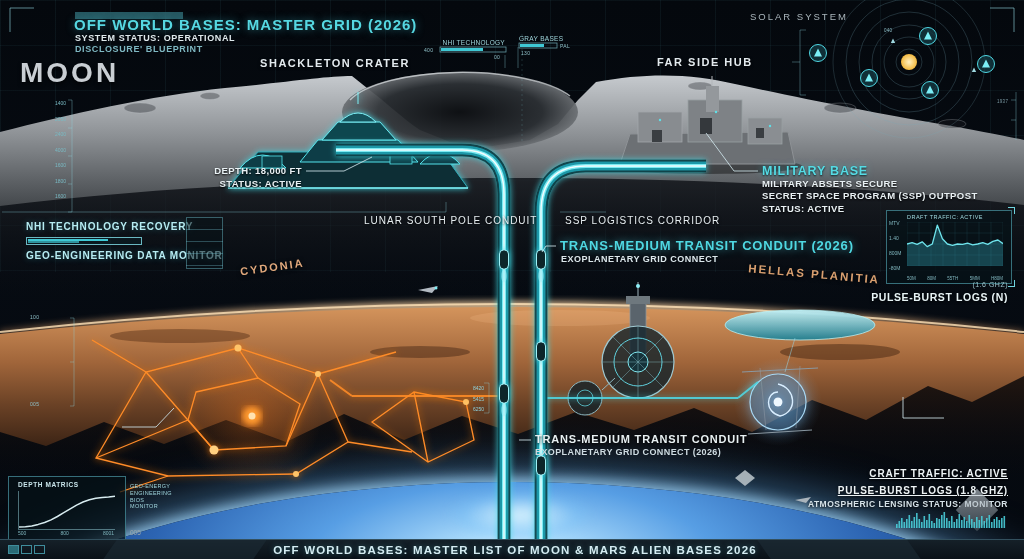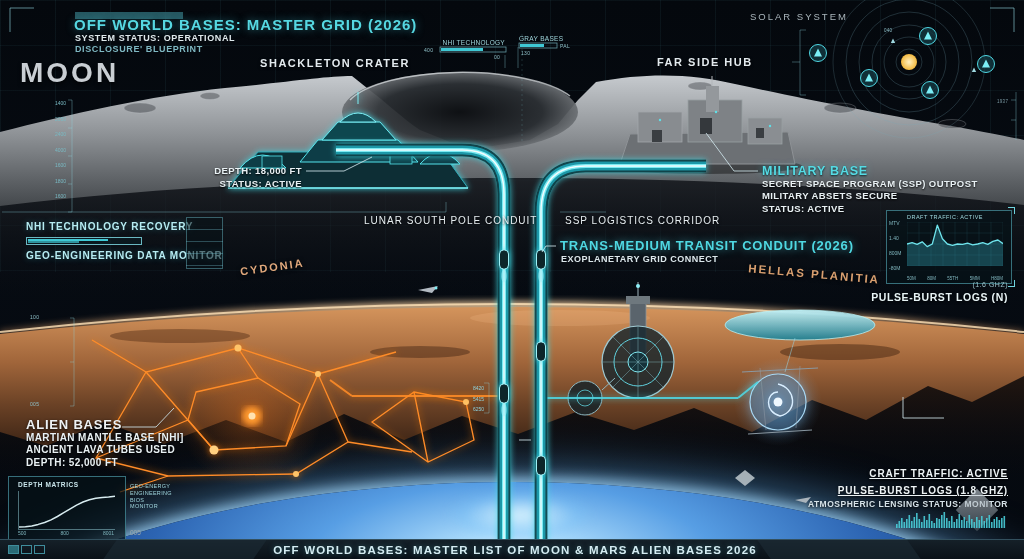--- a/index.html
+++ b/index.html
@@ -372,22 +372,22 @@
     <span>1600</span>
   </div>
 
   <div class="lbl callout t-right" style="left:60px;top:165px;width:242px">
     <div class="row">DEPTH: 18,000 FT</div>
     <div class="row">STATUS: ACTIVE</div>
   </div>
 
   <div class="lbl callout" style="left:762px;top:165px">
     <div class="head">MILITARY BASE</div>
+    <div class="row">MILITARY ABSETS SECURE</div>
     <div class="row">SECRET SPACE PROGRAM (SSP) OUTPOST</div>
-    <div class="row">MILITARY ABSETS SECURE</div>
     <div class="row">STATUS: ACTIVE</div>
   </div>
 
   <div class="lbl conduit-label" style="left:364px;top:215px">LUNAR SOUTH POLE CONDUIT</div>
   <div class="lbl conduit-label" style="left:565px;top:215px">SSP LOGISTICS CORRIDOR</div>
 
   <div class="lbl transit-head" style="left:560px;top:238px">TRANS-MEDIUM TRANSIT CONDUIT (2026)</div>
   <div class="lbl transit-sub" style="left:561px;top:254px">EXOPLANETARY GRID CONNECT</div>
 
   <div class="lbl monitor-lbl" style="left:26px;top:221px">NHI TECHNOLOGY RECOVERY</div>
@@ -439,27 +439,25 @@
         <span>55TH</span>
         <span>5MM</span>
         <span>H80M</span>
     </div>
     <div class="ctick tr" style="right:-4px;top:-4px"></div>
     <div class="ctick br" style="right:-4px;bottom:-4px"></div>
   </div>
   <div class="lbl freq-note">(1.6 GHz)</div>
   <div class="lbl pulse-lbl">PULSE-BURST LOGS (N)</div>
 
-  <div class="lbl callout" style="left:26px;top:419px">
-    <div class="head" style="color:#eef2f4;font-size:13px;text-shadow:0 1px 3px rgba(0,0,0,.9)">ALIEN BASES</div>
-    <div class="row" style="font-size:10px">MARTIAN MANTLE BASE [NHI]</div>
-    <div class="row" style="font-size:10px">ANCIENT LAVA TUBES USED</div>
-    <div class="row" style="font-size:10px">DEPTH: 52,000 FT</div>
-  </div>
-
+
+  <div class="lbl" style="left:535px;top:433px">
+    <div style="font-size:11px;font-weight:bold;letter-spacing:.8px;color:#e8f0f2;text-shadow:0 1px 3px rgba(0,0,0,.9)">TRANS-MEDIUM TRANSIT CONDUIT</div>
+    <div style="font-size:9px;font-weight:bold;letter-spacing:.4px;color:#cfdce2;margin-top:2px">EXOPLANETARY GRID CONNECT (2026)</div>
+  </div>
 
 
   <div class="abs panel panel-depth">
     <span class="depth-title">DEPTH MATRICS</span>
     <svg class="depth-plot" width="96" height="38">
         <polyline points="0.0,36.1 6.4,35.7 12.8,35.0 19.2,33.4 25.6,31.5 32.0,28.9 38.4,25.5 44.8,21.7 51.2,17.9 57.6,14.1 64.0,11.0 70.4,8.7 76.8,7.2 83.2,6.5 89.6,6.1 96.0,5.3" fill="none" stroke="#d8ecf0" stroke-width="1.5" stroke-linejoin="round"></polyline>
       </svg>
     <div class="xrow" style="left:9px;bottom:3px;width:96px;font-size:5px">
       <span>500</span>
         <span>800</span>

